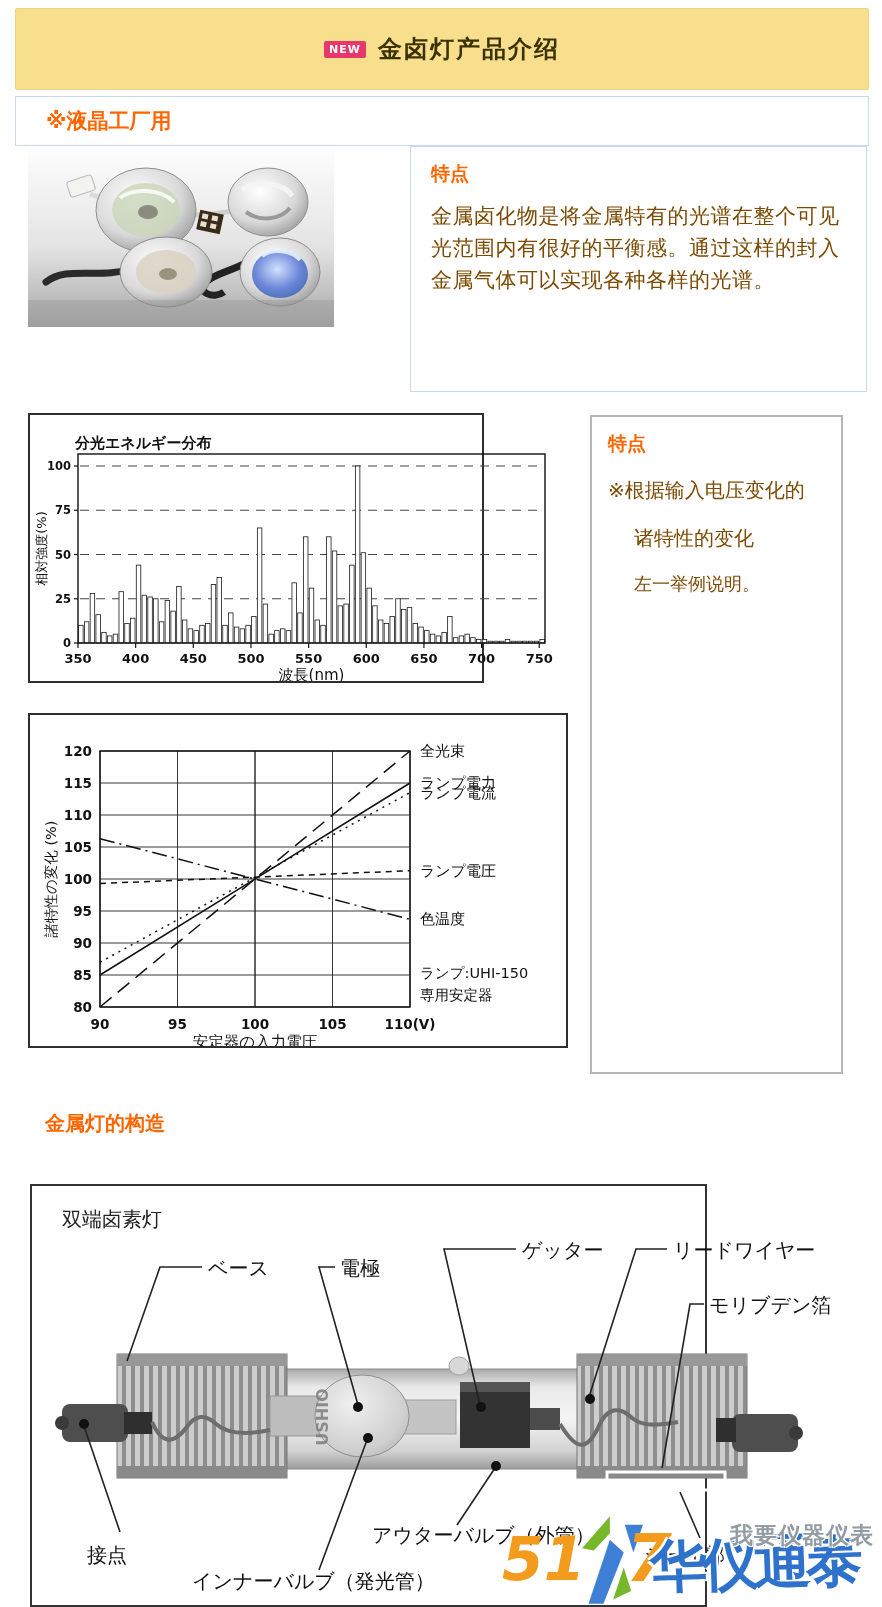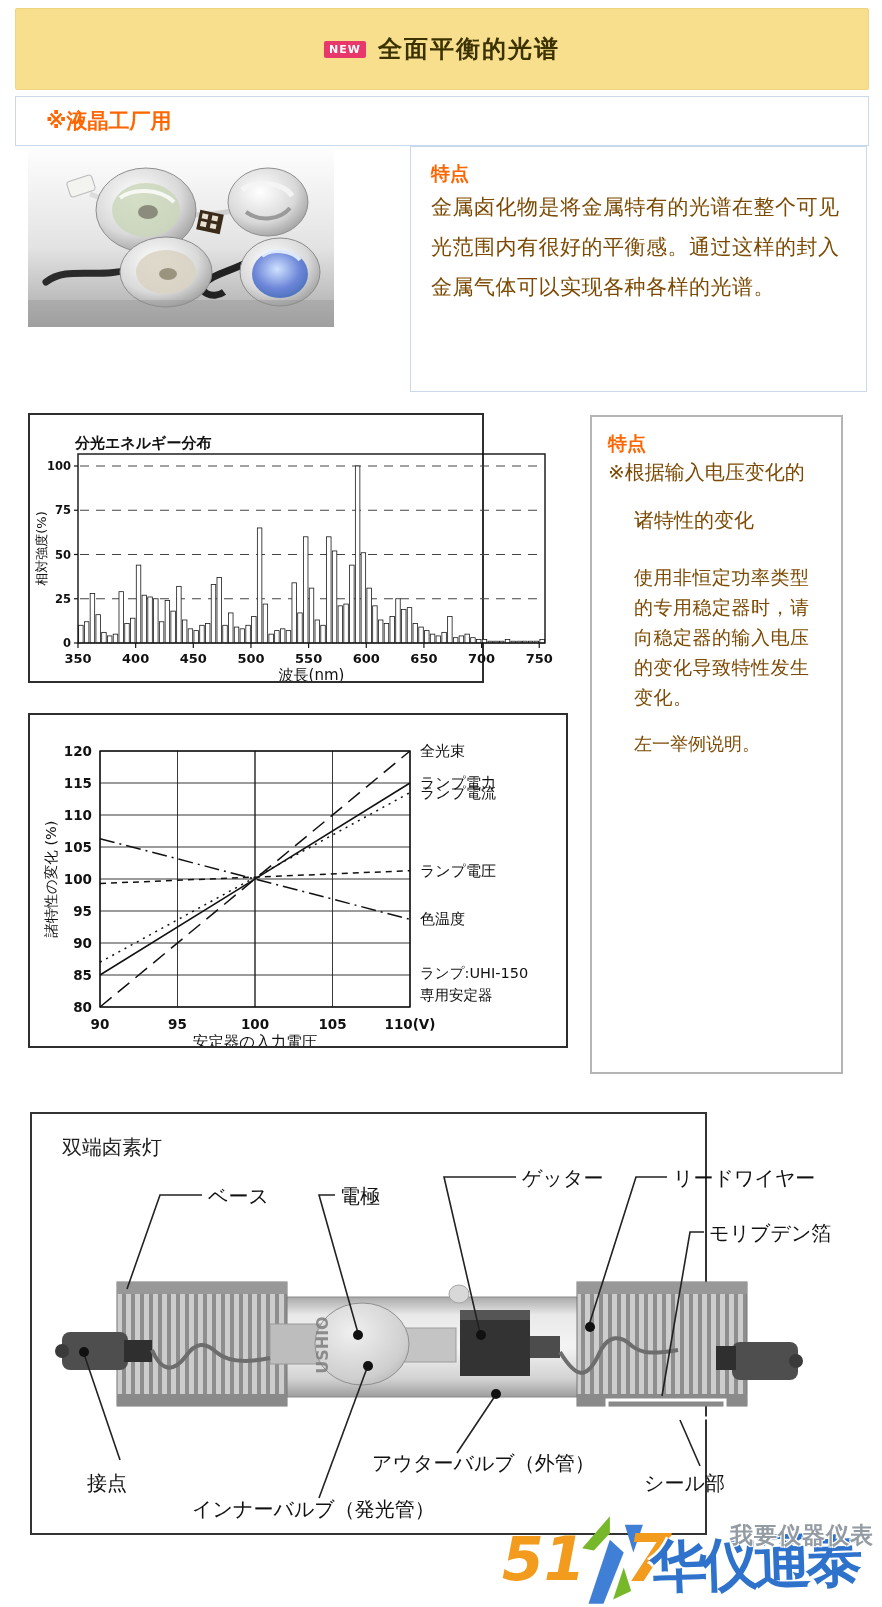--- a/index.html
+++ b/index.html
@@ -18,35 +18,35 @@
   .lightbox{background:#fff;border:1px solid #c9d8ea;}
   #sec1{left:15px;top:96px;width:852px;height:48px;display:flex;align-items:center;}
   #sec1 .t{margin-left:30px;color:#ff6600;font-size:21px;font-weight:bold;}
 
   #photo-box{left:28px;top:150px;width:306px;height:177px;}
 
   #feature1{left:410px;top:146px;width:457px;height:246px;box-sizing:border-box;padding:14px 20px;}
   .feat-head{color:#ff6600;font-size:19px;font-weight:bold;}
   .brown{color:#7c4a03;}
   #feature1 .sub{font-size:21px;margin-top:22px;}
-  #feature1 .body{font-size:21px;line-height:40px;letter-spacing:0.5px;}
+  #feature1 .body{font-size:21px;line-height:32px;margin-top:13px;letter-spacing:0.5px;}
 
   #chart1{left:28px;top:413px;width:456px;height:270px;background:#fff;border:2px solid #2e2e2e;box-sizing:border-box;}
   #chart2{left:28px;top:713px;width:540px;height:335px;background:#fff;border:2px solid #2e2e2e;box-sizing:border-box;}
 
   #feature2{left:590px;top:415px;width:253px;height:659px;box-sizing:border-box;
             border:2px solid #b5b5b5;background:#fff;padding:14px 14px 0 16px;}
-  #feature2 .sub1{font-size:20px;margin-top:2px;}
+  #feature2 .sub1{font-size:20px;margin-top:20px;}
   #feature2 .sub2{font-size:20px;margin-top:21px;padding-left:26px;}
   #feature2 .body{font-size:19px;line-height:30px;margin-top:28px;padding-left:26px;letter-spacing:0.5px;}
   #feature2 .note{font-size:18px;margin-top:20px;padding-left:26px;}
 
   #sec2-title{left:45px;top:1110px;color:#ff6600;font-size:20px;font-weight:bold;}
 
-  #diagram-box{left:30px;top:1112px;width:677px;height:423px;border:2px solid #333;box-sizing:border-box;background:#fff;}
+  #diagram-box{left:30px;top:1184px;width:677px;height:423px;border:2px solid #333;box-sizing:border-box;background:#fff;}
 
   
   #watermark{left:498px;top:1512px;width:384px;height:95px;z-index:6;pointer-events:none;}
   #watermark .wm-51{left:4px;top:12px;font-size:60px;font-weight:bold;font-style:italic;color:#f29b1d;}
   #watermark .wm-7{left:128px;top:8px;font-size:66px;font-weight:bold;font-style:italic;color:#f29b1d;}
   #watermark .wm-logo{left:82px;top:2px;}
   #watermark .wm-brand{left:152px;top:14px;font-size:57px;font-weight:bold;color:#2e72cc;
       letter-spacing:-5px;transform:rotate(-2deg);
       text-shadow:-2px -2px 0 #fff,2px -2px 0 #fff,-2px 2px 0 #fff,2px 2px 0 #fff;}
   #watermark .wm-tag{left:232px;top:8px;font-size:23px;font-weight:bold;color:#939ba3;letter-spacing:1px;
@@ -54,21 +54,21 @@
 
   svg text{font-family:"DejaVu Sans","Liberation Sans",sans-serif;}
 </style>
 </head>
 <body>
 
 <div id="page">
 
   <div class="abs" id="banner">
     <span class="badge">NEW</span>
-    <span class="title">全面平衡的光谱</span>
+    <span class="title">金卤灯产品介绍</span>
   </div>
 
   <div class="abs lightbox" id="sec1">
     <span class="t">※液晶工厂用</span>
   </div>
 
   <div class="abs" id="photo-box">
     <svg width="306" height="177" viewBox="0 0 306 177">
       <defs>
         <linearGradient id="pbg" x1="0" y1="0" x2="0" y2="1">
@@ -302,21 +302,20 @@
         <text x="390" y="285" font-size="14.5" fill="#111">専用安定器</text>
         <text x="225" y="332" font-size="15.5" fill="#111" text-anchor="middle">安定器の入力電圧</text>
         <text x="0" y="0" font-size="14.5" fill="#111" text-anchor="middle" transform="translate(26 164) rotate(-90)">諸特性の変化 (%)</text>
       </svg>
   </div>
 
   <div class="abs" id="feature2">
     <div class="feat-head">特点</div>
     <div class="sub1 brown">※根据输入电压变化的</div>
     <div class="sub2 brown">诸特性的变化</div>
-    <div class="body brown">使用非恒定功率类型的专用稳定器时，请向稳定器的输入电压的变化导致特性发生变化。</div>
     <div class="note brown">左一举例说明。</div>
   </div>
 
   <div class="abs" id="sec2-title">金属灯的构造</div>
 
   <div class="abs" id="diagram-box">
     <svg width="811" height="419" viewBox="0 0 811 419">
       <defs>
         <linearGradient id="tube" x1="0" y1="0" x2="0" y2="1">
           <stop offset="0" stop-color="#a9a9a9"></stop>

